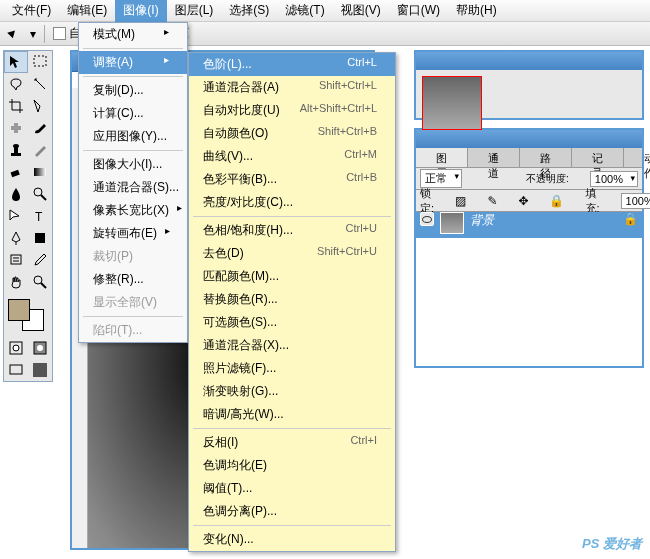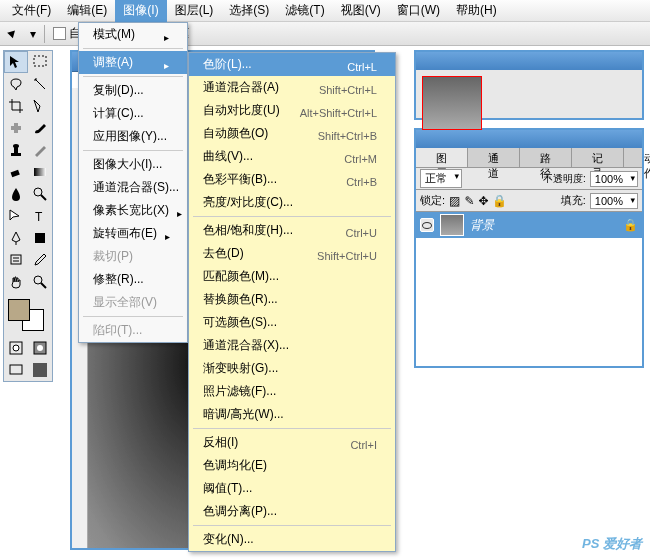--- a/index.html
+++ b/index.html
@@ -21,40 +21,40 @@
 .bg{position:absolute;width:22px;height:22px;background:#fff;border:1px solid #000;top:12px;left:18px}
 .doc{position:absolute;left:70px;top:50px;width:305px;height:500px;border:2px solid #5b9bd5;background:#fff}
 .docbar{height:20px;background:linear-gradient(#6aa4dd,#4785c5);border-bottom:1px solid #3a6a9a}
 .docbar .close{position:absolute;right:4px;top:2px;width:16px;height:16px;background:#d04a3a;border-radius:2px;color:#fff;text-align:center;line-height:14px;font-size:11px}
 .ruler-h{position:absolute;top:20px;left:16px;right:0;height:16px;background:#f0f0f0;border-bottom:1px solid #aaa;overflow:hidden}
 .ruler-v{position:absolute;top:36px;left:0;width:16px;bottom:0;background:#f0f0f0;border-right:1px solid #aaa;overflow:hidden}
 .canvas{position:absolute;top:36px;left:16px;right:0;bottom:0;background:linear-gradient(180deg,#ccc 0%,#aaa 40%,#888 70%,#666 100%);overflow:hidden}
 .photo{width:100%;height:100%;background:radial-gradient(ellipse at 40% 60%,#222 0%,#555 30%,#888 60%,#aaa 100%);filter:grayscale(1) contrast(1.2);position:relative}
 .menu1{position:absolute;left:78px;top:22px;width:110px;background:#f8f8f8;border:1px solid #8ca8c4;box-shadow:2px 2px 4px rgba(0,0,0,.3);z-index:20}
 .menu2{position:absolute;left:188px;top:52px;width:208px;background:#fef9c3;border:1px solid #8ca8c4;box-shadow:2px 2px 4px rgba(0,0,0,.3);z-index:21}
-.mi{padding:3px 18px 3px 14px;display:flex;justify-content:space-between;align-items:flex-end;white-space:nowrap}
+.mi{padding:3px 18px 3px 14px;display:flex;justify-content:space-between;align-items:flex-start;white-space:nowrap}
 .mi.hl{background:#5b9bd5;color:#fff}
 .mi.dis{color:#999}
 .mi .sc{color:#666;font-size:11px}
 .mi.hl .sc{color:#fff}
 .msep{height:1px;background:#ccc;margin:2px 4px}
 .sub::after{content:"▸";margin-left:8px;font-size:10px}
 .panels{position:absolute;right:6px;top:50px;width:230px}
 .panel{border:2px solid #5b9bd5;background:#e8e8e8;margin-bottom:8px}
 .ptitle{height:18px;background:linear-gradient(#6aa4dd,#4785c5)}
 .navp{height:70px}
 .navimg{width:60px;height:54px;margin:6px;background:linear-gradient(#666,#aaa);border:1px solid #f00;display:inline-block;vertical-align:top}
 .layp{height:240px;display:flex;flex-direction:column}
 .tabs{height:20px;background:#d0d0d0;display:flex;border-bottom:1px solid #999}
 .tab{padding:3px 20px;font-size:11px;border-right:1px solid #999}
 .tab.act{background:#e8e8e8}
-.layopt{height:22px;display:flex;align-items:center;padding:0 4px;gap:4px;border-bottom:1px solid #999}
+.layopt{height:22px;display:flex;align-items:center;padding:0 4px;gap:21px;border-bottom:1px solid #999}
 .combo{border:1px solid #999;background:#fff;padding:1px 14px 1px 4px;font-size:11px;position:relative}
 .combo::after{content:"▾";position:absolute;right:2px;top:1px;font-size:9px}
-.layrow{height:26px;background:#5b9bd5;display:flex;align-items:center;padding:0 4px;gap:6px;color:#fff}
+.layrow{height:26px;background:#5b9bd5;display:flex;padding:0 4px;gap:6px;color:#fff}
 .eye{width:14px;height:14px;border:1px solid #fff;background:#e8e8e8;border-radius:2px;display:flex;align-items:center;justify-content:center}
 .eye::before{content:"";width:8px;height:5px;border:1px solid #333;border-radius:50%}
 .thumb{width:24px;height:22px;background:linear-gradient(#777,#aaa);border:1px solid #fff}
 .laylist{flex:1;background:#fff}
 .watermark{position:absolute;bottom:6px;font-size:13px;color:#71b4e0;font-style:italic;font-weight:bold;z-index:5;pointer-events:none}
 .wm-left{left:212px}
 .wm-right{right:8px}
 </style>
 </head>
 <body>
@@ -330,24 +330,24 @@
     <div class="mi">
       <span>替换颜色(R)...</span>
     </div>
     <div class="mi">
       <span>可选颜色(S)...</span>
     </div>
     <div class="mi">
       <span>通道混合器(X)...</span>
     </div>
     <div class="mi">
+      <span>照片滤镜(F)...</span>
+    </div>
+    <div class="mi">
       <span>渐变映射(G)...</span>
-    </div>
-    <div class="mi">
-      <span>照片滤镜(F)...</span>
     </div>
     <div class="mi">
       <span>暗调/高光(W)...</span>
     </div>
     <div class="msep"></div>
     <div class="mi">
       <span>反相(I)</span>
       <span class="sc">Ctrl+I</span>
     </div>
     <div class="mi">

